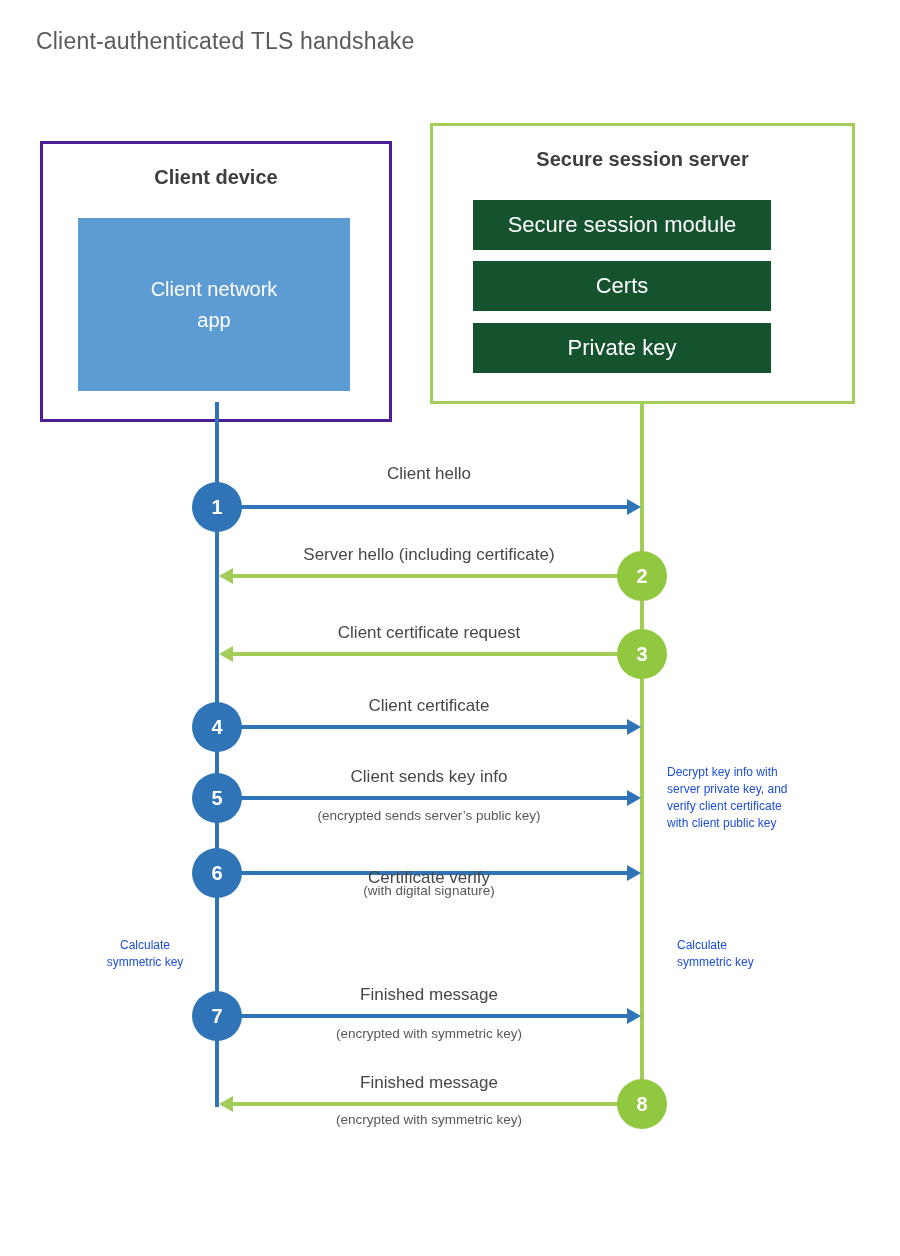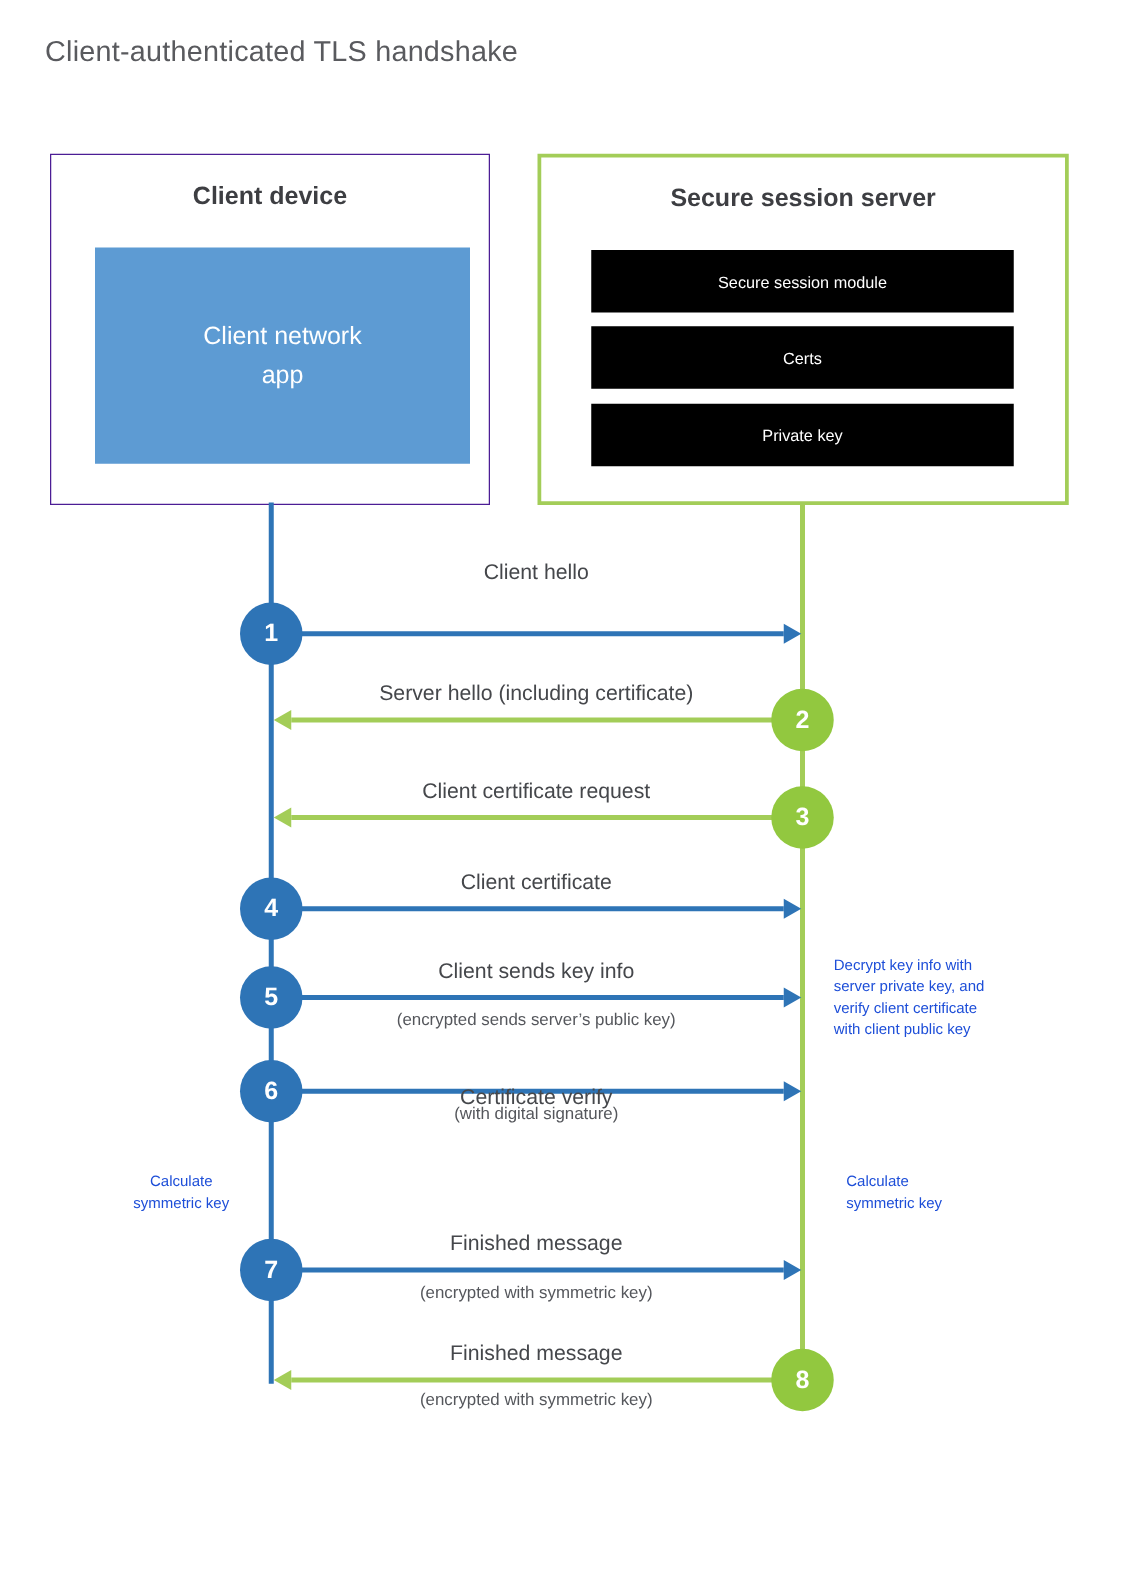--- a/index.html
+++ b/index.html
@@ -22,47 +22,47 @@
     letter-spacing: 0.2px;
   }
   
   .actor-box {
     position: absolute;
     top: 123px;
     height: 281px;
     box-sizing: border-box;
     background: #ffffff;
   }
-  .actor-box.client { left: 40px; width: 352px; border: 1px solid #4c1d95; }
+  .actor-box.client { left: 40px; width: 352px; border: 3px solid #4c1d95; margin-top: 18px; }
   .actor-box.server { left: 430px; width: 425px; border: 3px solid #a3cd58; }
   .actor-title {
     position: absolute;
     top: 22px; left: 0; width: 100%;
     text-align: center;
     font-size: 20px;
     font-weight: 700;
     color: #3d3e42;
   }
   .client-app {
     position: absolute;
-    left: 35px; top: 74px; width: 300px; height: 173px;
+    left: 35px; top: 74px; width: 272px; height: 173px;
     background: #5d9bd3;
     color: #ffffff;
     font-size: 20px;
     line-height: 1.55;
     display: flex; align-items: center; justify-content: center;
     text-align: center;
     white-space: pre-line;
   }
   .server-row {
     position: absolute;
-    left: 40px; width: 338px; height: 50px;
-    background: #000000;
+    left: 40px; width: 298px; height: 50px;
+    background: #14532d;
     color: #ffffff;
-    font-size: 13px;
+    font-size: 22px;
     display: flex; align-items: center; justify-content: center;
     text-align: center;
   }
   
   .lifeline { position: absolute; width: 4px; z-index: 0; }
   .blue-bg  { background: #2e74b6; }
   .green-bg { background: #a3cd58; }
   
   .arrow-line { position: absolute; height: 4px; z-index: 1; }
   .arrow-head {
@@ -129,21 +129,21 @@
     <div class="actor-title">Secure session server</div>
     <div class="server-row" style="top:74px">Secure session module</div>
     <div class="server-row" style="top:135px">Certs</div>
     <div class="server-row" style="top:197px">Private key</div>
   </div>
 
   <div class="lifeline blue-bg" style="left:215px;top:402px;height:705px"></div>
   <div class="lifeline green-bg" style="left:640px;top:402px;height:702px"></div>
 
   <div>
-    <div class="msg-label" style="top:448px">Client hello</div>
+    <div class="msg-label" style="top:464px">Client hello</div>
     <div class="arrow-line blue-bg" style="left:217px;top:505px;width:410px"></div>
     <div class="arrow-head head-right" style="left:627px;top:499px"></div>
     <div class="num-circle circle-blue" style="left:192px;top:482px">1</div>
   </div>
 
   <div>
     <div class="msg-label" style="top:545px">Server hello (including certificate)</div>
     <div class="arrow-head head-left" style="left:219px;top:568px"></div>
     <div class="arrow-line green-bg" style="left:233px;top:574px;width:409px"></div>
     <div class="num-circle circle-green" style="left:617px;top:551px">2</div>

